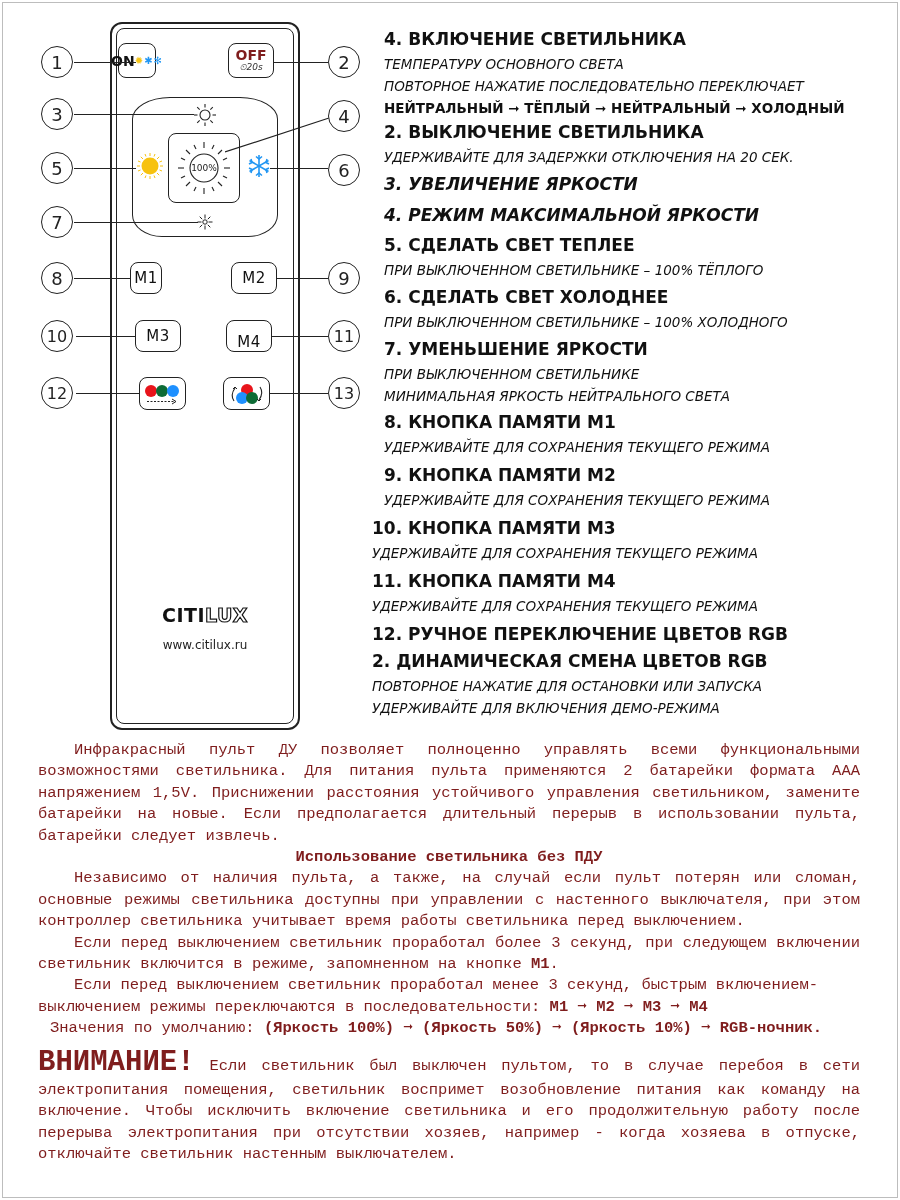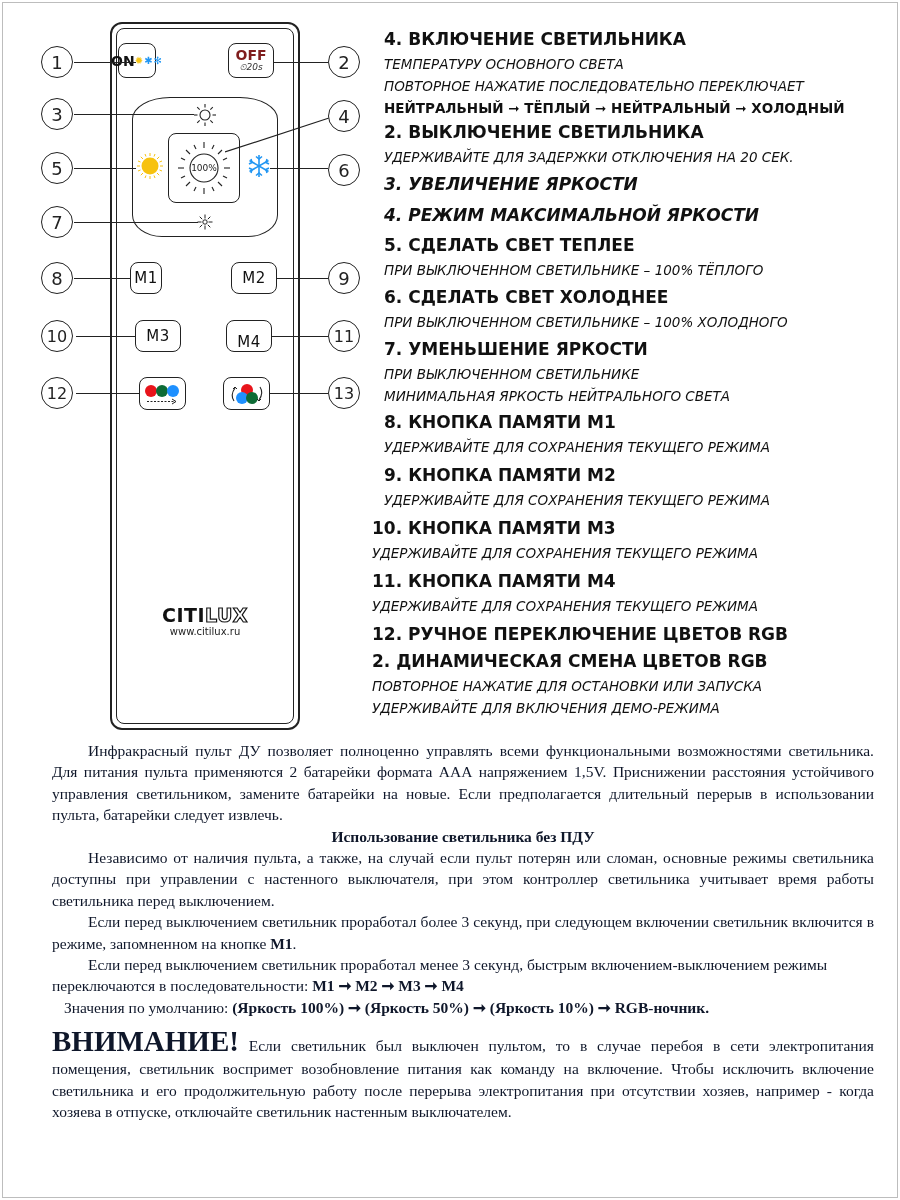--- a/index.html
+++ b/index.html
@@ -24,30 +24,30 @@
     .dpad { position: absolute; left: 132px; top: 97px; width: 146px; height: 140px; border: 1.6px solid #222; border-radius: 38px 38px 30px 30px / 22px 22px 22px 22px; }
     .center-btn { position: absolute; left: 168px; top: 133px; width: 72px; height: 70px; border: 1.6px solid #222; border-radius: 8px; display: flex; align-items: center; justify-content: center; cursor: pointer; }
 
     .callout { position: absolute; width: 32px; height: 32px; border: 1.5px solid #222; border-radius: 50%; background: #fff; display: flex; align-items: center; justify-content: center; font-size: 18px; color: #222; font-family: "DejaVu Sans", sans-serif; }
     .callout.two { font-size: 16px; }
     .lead { position: absolute; height: 0; border-top: 1.2px solid #222; }
 
     .logo { position: absolute; left: 150px; top: 604px; width: 110px; text-align: center; }
     .logo-main { font-family: "DejaVu Sans", sans-serif; font-weight: bold; font-size: 19px; letter-spacing: 0.5px; color: #111; }
     .logo-lux { color: #fff; -webkit-text-stroke: 1.2px #111; }
-    .logo-url { font-size: 10px; color: #222; margin-top: 0px; }
+    .logo-url { font-size: 12px; color: #222; margin-top: 12px; }
 
     
     .instructions { position: absolute; left: 384px; top: 26px; width: 500px; font-family: "DejaVu Sans", sans-serif; }
     .item-title { font-weight: bold; font-size: 17px; line-height: 27px; white-space: nowrap; color: #111; }
     .item-note { font-style: italic; font-size: 13.5px; line-height: 22px; white-space: nowrap; color: #111; }
     .item-bold { font-weight: bold; font-size: 13.5px; line-height: 22px; white-space: nowrap; }
 
     
-    .body-text { position: absolute; left: 52px; top: 740px; width: 822px; font-family: Liberation Serif, serif; font-size: 15.5px; line-height: 21.4px; color: #0f172a; text-align: justify; }
+    .body-text { position: absolute; left: 38px; top: 740px; width: 822px; font-family: Liberation Mono, monospace; font-size: 15.5px; line-height: 21.4px; color: #7f1d1d; text-align: justify; }
     .para { text-indent: 36px; }
     .subhead { text-align: center; font-weight: bold; }
     .attention { font-weight: bold; font-size: 29px; line-height: 34px; }
     .b { font-weight: bold; }
   </style>
 </head>
 <body>
 
 <div class="page-border"></div>
 

